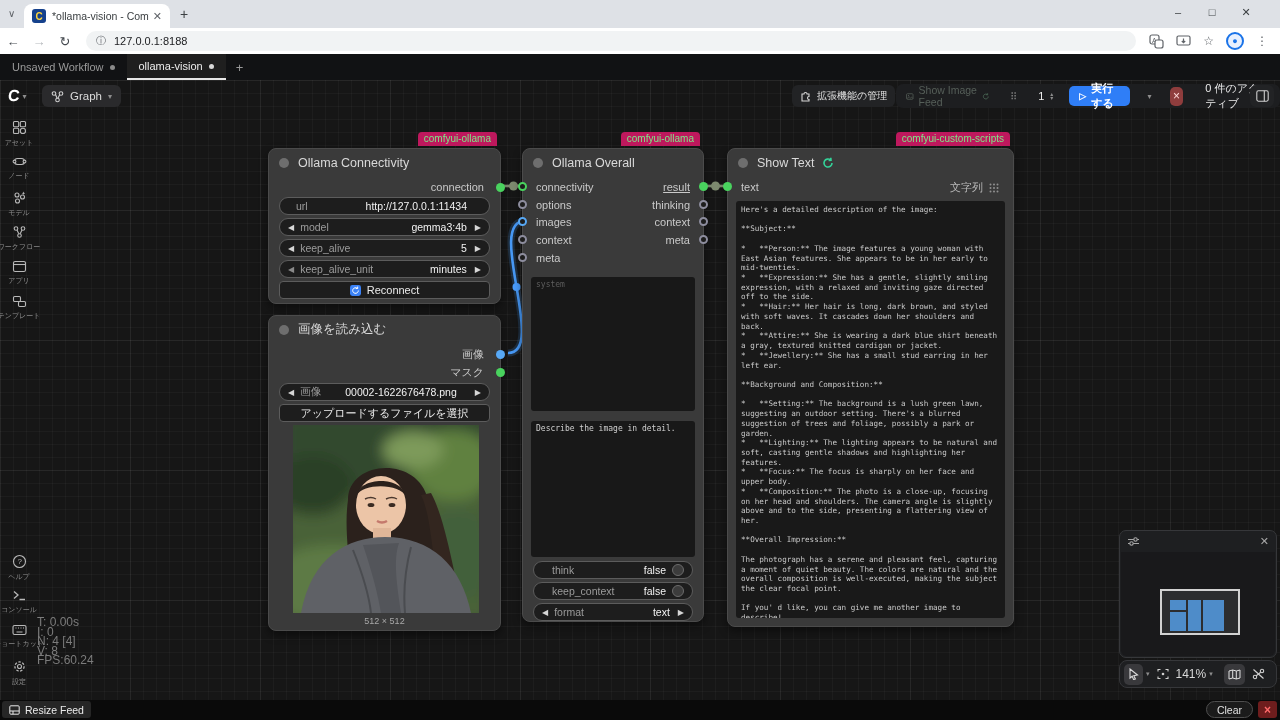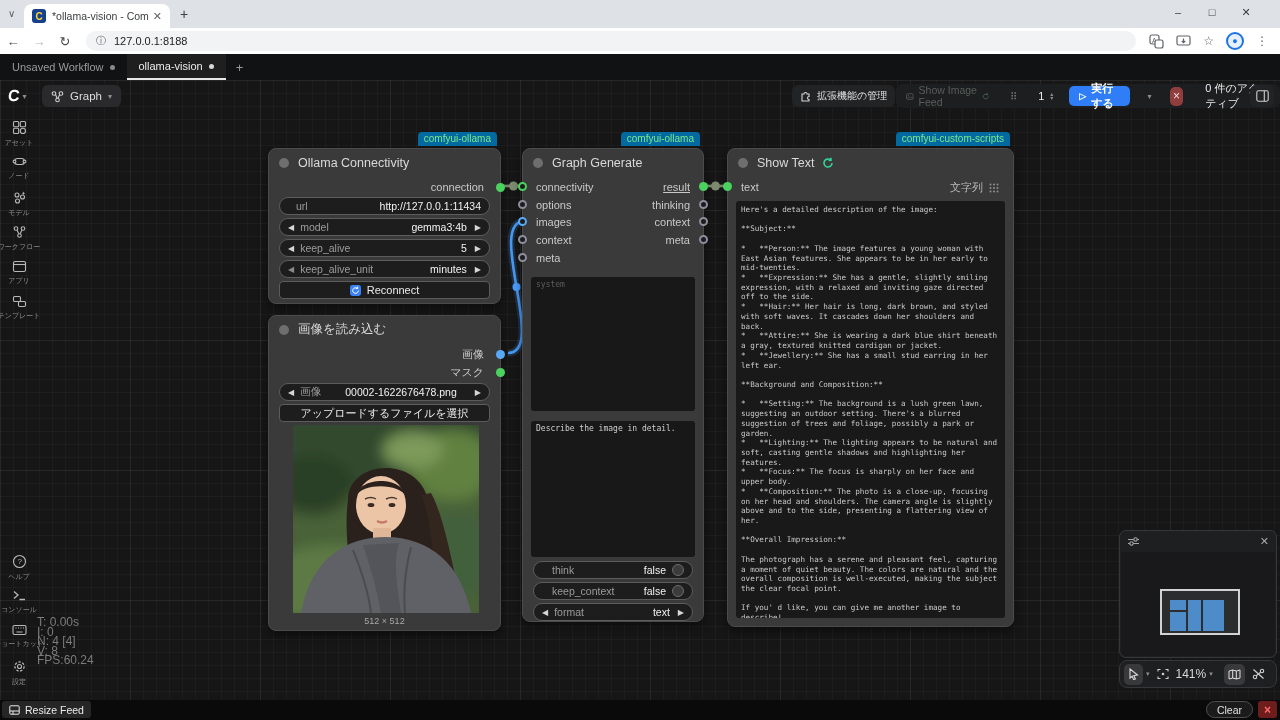--- a/index.html
+++ b/index.html
@@ -65,21 +65,21 @@
   .panel-btn { position:absolute; left:1250px; top:85px; width:24px; height:22px; background:#222325; border-radius:6px; display:flex; align-items:center; justify-content:center; }
 
   
   .rail-item { position:absolute; left:0; width:38px; display:flex; flex-direction:column; align-items:center; gap:3px; }
   .rail-item .lbl { font-size:7px; color:#8f8f8f; white-space:nowrap; }
   .rail-item svg { display:block; }
   .stats { position:absolute; left:37px; top:618px; font-size:12px; line-height:9.6px; color:#7c7c7c; }
 
   
   .node { position:absolute; background:#3a3a3a; border:1px solid #4b4b4b; border-radius:8px; box-shadow:0 4px 10px rgba(0,0,0,.45); }
-  .node-badge { position:absolute; top:-17px; right:3px; background:#0369a1; color:#7ee787; font-size:10px; padding:1px 6px 2px; border-radius:4px 4px 0 0; }
+  .node-badge { position:absolute; top:-17px; right:3px; background:#be185d; color:#7ee787; font-size:10px; padding:1px 6px 2px; border-radius:4px 4px 0 0; }
   .node-title { height:27px; display:flex; align-items:center; padding:0 10px; color:#d9d9d9; font-size:12.5px; }
   .cdot { width:10px; height:10px; border-radius:50%; background:#6e6e6e; margin-right:9px; flex:none; }
   .prow { position:absolute; height:16px; display:flex; align-items:center; font-size:11px; color:#c9c9c9;text-align:right; }
   .port { position:absolute; width:9px; height:9px; border-radius:50%; }
   .port.solid-green { background:#49d35e; }
   .port.solid-blue  { background:#57a8f5; }
   .port.ring-green { background:#1d1d1d; border:2.5px solid #49d35e; }
   .port.ring-blue  { background:#1d1d1d; border:2.5px solid #57a8f5; }
   .port.ring-gray  { background:#1d1d1d; border:2.5px solid #8d8d9e; }
   .widget { position:absolute; height:18px; background:#1d1d1d; border:1px solid #5c5c5c; border-radius:10px; display:flex; align-items:center; padding:0 8px; font-size:10.5px; }
@@ -317,21 +317,21 @@
   <div class="node" style="left:268px;top:148px;width:233px;height:156px;">
     <div class="node-badge">comfyui-ollama</div>
     <div class="node-title">
       <span class="cdot"></span>
       <span>Ollama Connectivity</span>
     </div>
     <div class="prow" style="right:16px;top:30px;">connection</div>
     <div class="port solid-green" style="right:-5px;top:34px;"></div>
     <div class="widget" style="left:10px;right:10px;top:48px;">
       <span class="wl" style="margin-left:8px;">url</span>
-      <span class="wv" style="">http://127.0.0.1:11434</span>
+      <span class="wv" style="margin-right:14px;">http://127.0.0.1:11434</span>
     </div>
     <div class="widget" style="left:10px;right:10px;top:69px;">
       <span class="arr">◀</span>
       <span class="wl">model</span>
       <span class="wv">gemma3:4b</span>
       <span class="arr" style="margin-left:8px;">▶</span>
     </div>
     <div class="widget" style="left:10px;right:10px;top:90px;">
       <span class="arr">◀</span>
       <span class="wl">keep_alive</span>
@@ -408,21 +408,21 @@
       <path d="M60 125 C70 150 76 170 78 188" stroke="#4a4c50" stroke-width="2" fill="none"></path>
       <path d="M118 122 C112 145 110 165 112 188" stroke="#4a4c50" stroke-width="2" fill="none"></path>
     </svg>
     <div class="imgcap" style="top:300px;">512 × 512</div>
   </div>
 
   <div class="node" style="left:522px;top:148px;width:182px;height:474px;">
     <div class="node-badge">comfyui-ollama</div>
     <div class="node-title">
       <span class="cdot"></span>
-      <span>Graph Generate</span>
+      <span>Ollama Overall</span>
     </div>
 
     <div class="port ring-green" style="left:-5px;top:33px;"></div>
     <div class="prow" style="left:13px;top:30px;">connectivity</div>
     <div class="port ring-gray" style="left:-5px;top:51px;"></div>
     <div class="prow" style="left:13px;top:48px;">options</div>
     <div class="port ring-blue" style="left:-5px;top:68px;"></div>
     <div class="prow" style="left:13px;top:65px;">images</div>
     <div class="port ring-gray" style="left:-5px;top:86px;"></div>
     <div class="prow" style="left:13px;top:83px;">context</div>

